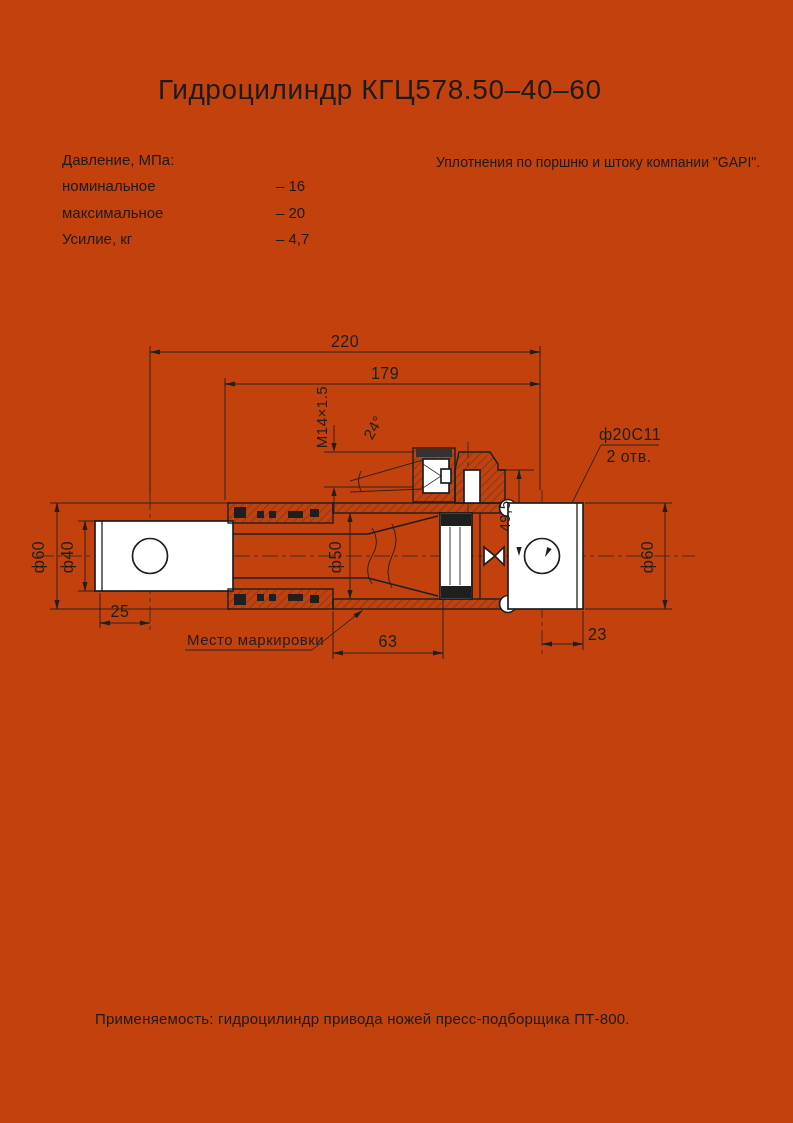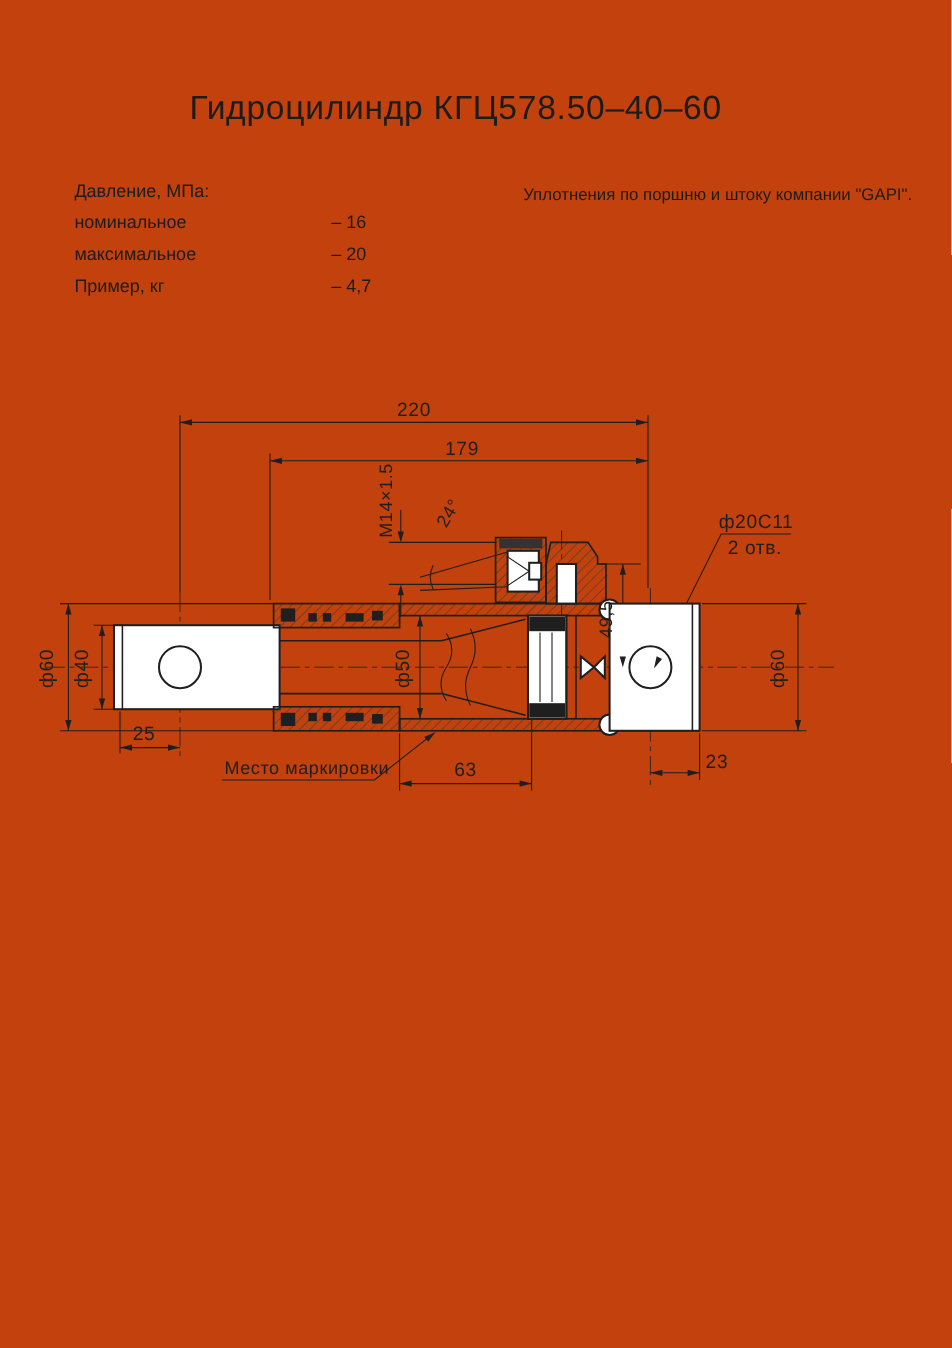--- a/index.html
+++ b/index.html
@@ -41,21 +41,21 @@
     </div>
     <div class="spec-row">
       <span>номинальное</span>
       <span class="spec-val">– 16</span>
     </div>
     <div class="spec-row">
       <span>максимальное</span>
       <span class="spec-val">– 20</span>
     </div>
     <div class="spec-row">
-      <span>Пример, кг</span>
+      <span>Усилие, кг</span>
       <span class="spec-val">– 4,7</span>
     </div>
   </div>
 
   <div class="notes">
     <div>Уплотнения по поршню и штоку компании "GAPI".</div>
   </div>
 
   <svg class="draw" width="793" height="1123" viewBox="0 0 793 1123">
     <defs>
@@ -189,14 +189,15 @@
       <text class="dim" transform="translate(44,557) rotate(-90)" text-anchor="middle">ф60</text>
       <text class="dim" transform="translate(653,557) rotate(-90)" text-anchor="middle">ф60</text>
       <text class="dim" x="120" y="617" text-anchor="middle">25</text>
       <text class="dim" x="388" y="647" text-anchor="middle">63</text>
       <text class="dim" x="588" y="640" text-anchor="start">23</text>
       <text class="dim sm" x="187" y="645" text-anchor="start">Место маркировки</text>
     </g>
   </svg>
 
 
+  <div class="apply">Применяемость: гидроцилиндр привода ножей пресс-подборщика ПТ-800.</div>
 
 </div>
 
 </body></html>

